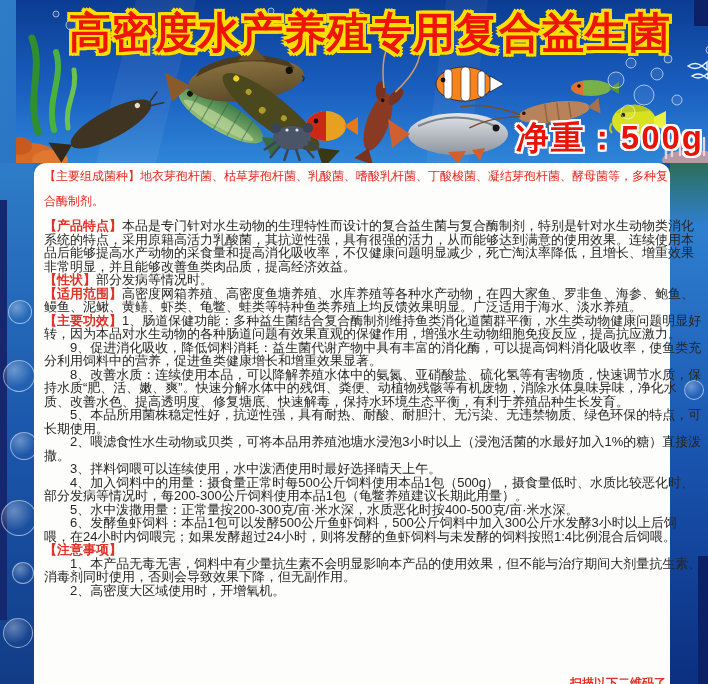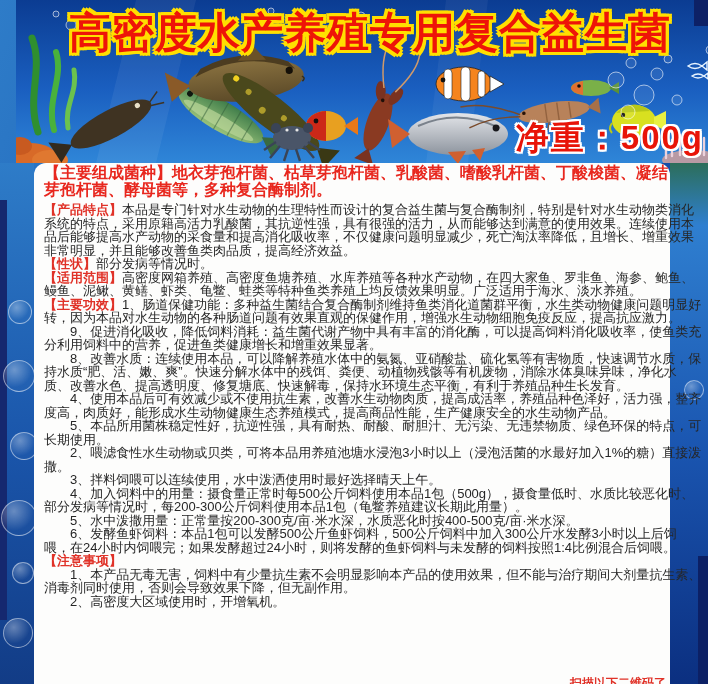--- a/index.html
+++ b/index.html
@@ -38,21 +38,21 @@
     background:linear-gradient(180deg,#2c6e5a 0%,#2f7fd0 12%,#1a55b0 55%,#0b2f80 100%);}
   .corner-tr{position:absolute;right:0;top:0;width:14px;height:26px;background:#0d2166;}
   .corner-br{position:absolute;right:0;bottom:0;width:10px;height:128px;background:#0c2065;}
   .bubble{position:absolute;border:1px solid rgba(255,255,255,.5);border-radius:50%;
     background:radial-gradient(circle at 35% 30%,rgba(255,255,255,.35),rgba(255,255,255,.02) 60%);}
   
   .panel{position:absolute;left:34px;top:163px;width:636px;bottom:0;background:#fdfdfc;
     border-radius:12px 12px 0 0;}
   .content{position:absolute;left:44px;top:164px;width:658px;z-index:2;}
   .content p{margin:0;}
-  .sec-red p{font-size:16px;line-height:17px;font-weight:700;color:#e8271e;max-width:634px;}
+  .sec-red p{font-size:12px;line-height:25px;font-weight:400;color:#e8271e;max-width:634px;}
   .b{font-size:13px;line-height:13.5px;color:#262626;}
   .b .lbl{color:#e03228;font-weight:700;}
   .ind{text-indent:26px;}
   .gap-top{margin-top:5px !important;}
   .footer-note{position:absolute;left:570px;top:675px;z-index:3;
     font-size:12px;font-weight:700;color:#e03228;white-space:nowrap;}
 </style>
 </head>
 <body>
 
@@ -254,21 +254,20 @@
 
     <p class="b gap-top"><span class="lbl">【产品特点】</span><span>本品是专门针对水生动物的生理特性而设计的复合益生菌与复合酶制剂，特别是针对水生动物类消化系统的特点，采用原籍高活力乳酸菌，其抗逆性强，具有很强的活力，从而能够达到满意的使用效果。连续使用本品后能够提高水产动物的采食量和提高消化吸收率，不仅健康问题明显减少，死亡淘汰率降低，且增长、增重效果非常明显，并且能够改善鱼类肉品质，提高经济效益。</span></p>
 
     <p class="b"><span class="lbl">【性状】</span><span>部分发病等情况时。</span></p>
 
     <p class="b"><span class="lbl">【适用范围】</span><span>高密度网箱养殖、高密度鱼塘养殖、水库养殖等各种水产动物，在四大家鱼、罗非鱼、海参、鲍鱼、鳗鱼、泥鳅、黄鳝、虾类、龟鳖、蛙类等特种鱼类养殖上均反馈效果明显。广泛适用于海水、淡水养殖。</span></p>
 
     <p class="b"><span class="lbl">【主要功效】</span><span>1、肠道保健功能：多种益生菌结合复合酶制剂维持鱼类消化道菌群平衡，水生类动物健康问题明显好转，因为本品对水生动物的各种肠道问题有效果直观的保健作用，增强水生动物细胞免疫反应，提高抗应激力。</span></p>
     <p class="b ind">9、促进消化吸收，降低饲料消耗：益生菌代谢产物中具有丰富的消化酶，可以提高饲料消化吸收率，使鱼类充分利用饲料中的营养，促进鱼类健康增长和增重效果显著。</p>
     <p class="b ind">8、改善水质：连续使用本品，可以降解养殖水体中的氨氮、亚硝酸盐、硫化氢等有害物质，快速调节水质，保持水质“肥、活、嫩、爽”。快速分解水体中的残饵、粪便、动植物残骸等有机废物，消除水体臭味异味，净化水质、改善水色、提高透明度、修复塘底、快速解毒，保持水环境生态平衡，有利于养殖品种生长发育。</p>
-    <p class="b ind">4、使用本品后可有效减少或不使用抗生素，改善水生动物肉质，提高成活率，养殖品种色泽好，活力强，整齐度高，肉质好，能形成水生动物健康生态养殖模式，提高商品性能，生产健康安全的水生动物产品。</p>
     <p class="b ind">5、本品所用菌株稳定性好，抗逆性强，具有耐热、耐酸、耐胆汁、无污染、无违禁物质、绿色环保的特点，可长期使用。</p>
 
     <p class="b ind">2、喂滤食性水生动物或贝类，可将本品用养殖池塘水浸泡3小时以上（浸泡活菌的水最好加入1%的糖）直接泼撒。</p>
     <p class="b ind">3、拌料饲喂可以连续使用，水中泼洒使用时最好选择晴天上午。</p>
     <p class="b ind">4、加入饲料中的用量：摄食量正常时每500公斤饲料使用本品1包（500g），摄食量低时、水质比较恶化时、部分发病等情况时，每200-300公斤饲料使用本品1包（龟鳖养殖建议长期此用量）。</p>
     <p class="b ind">5、水中泼撒用量：正常量按200-300克/亩·米水深，水质恶化时按400-500克/亩·米水深。</p>
     <p class="b ind">6、发酵鱼虾饲料：本品1包可以发酵500公斤鱼虾饲料，500公斤饲料中加入300公斤水发酵3小时以上后饲喂，在24小时内饲喂完；如果发酵超过24小时，则将发酵的鱼虾饲料与未发酵的饲料按照1:4比例混合后饲喂。</p>
 
     <p class="b"><span class="lbl">【注意事项】</span></p>
     <p class="b ind">1、本产品无毒无害，饲料中有少量抗生素不会明显影响本产品的使用效果，但不能与治疗期间大剂量抗生素、消毒剂同时使用，否则会导致效果下降，但无副作用。</p>

